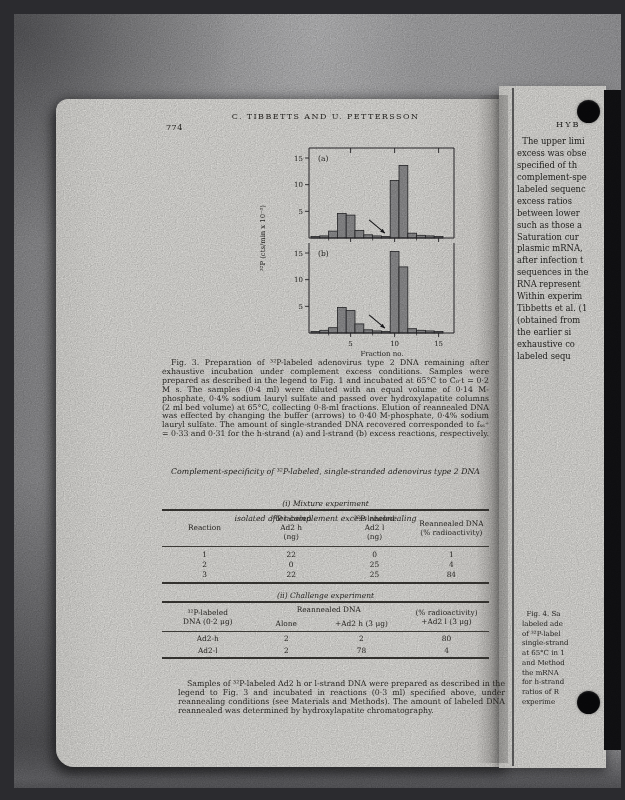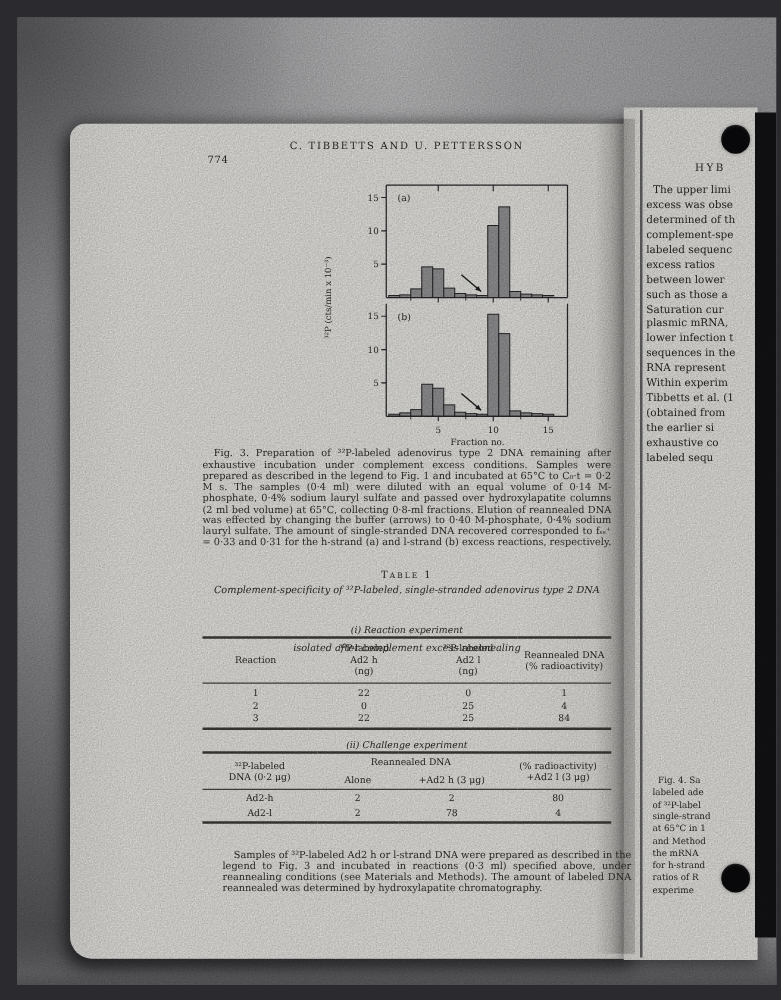--- a/index.html
+++ b/index.html
@@ -68,21 +68,21 @@
   #mixture-table tbody tr:last-child td{padding-bottom:3px;}
   #challenge-table{top:601px;border-top:2px solid #413f3b;border-bottom:2px solid #413f3b;}
   #challenge-table thead th{border-bottom:1px solid #4c4a45;padding:2px 0 3px 0;}
   #challenge-table tbody td{padding-top:2px;}
   #challenge-table tbody tr:last-child td{padding-bottom:2px;}
 
   .footnote{position:absolute;left:162px;top:663px;width:327px;margin:16px;
     font-size:7.8px;line-height:9px;text-align:justify;text-indent:9px;color:#33312c;}
 
   
-  .right-content{position:absolute;left:516px;top:86px;width:88px;height:682px;overflow:hidden;color:#2b2a27;margin-top:10px;}
+  .right-content{position:absolute;left:516px;top:86px;width:88px;height:682px;overflow:hidden;color:#2b2a27;}
   .rp-header{position:absolute;left:40px;top:33px;font-size:8.2px;letter-spacing:2px;white-space:pre;}
   .rp-body{position:absolute;left:1px;top:50px;width:87px;}
   .rp-line{height:11.95px;font-size:8.4px;white-space:pre;overflow:hidden;}
   .rp-fig4{position:absolute;left:6px;top:524px;width:82px;}
   .rp-figline{height:9.75px;font-size:7px;white-space:pre;overflow:hidden;}
 
   .grain{position:absolute;left:14px;top:14px;pointer-events:none;}
 </style>
 </head>
 <body>
@@ -177,25 +177,24 @@
       <text x="112.60000000000001" y="105" text-anchor="middle" font-size="7">10</text>
       <text x="156.60000000000002" y="105" text-anchor="middle" font-size="7">15</text>
       <text x="36" y="15" font-size="7.5">(b)</text>
       <line x1="87.08" y1="73.86666666666667" x2="102.92000000000002" y2="87.2" stroke="#1e1e21" stroke-width="1.1"></line>
       <polygon points="102.92000000000002,87.2 98.1,85.8 100.7,82.7" fill="#1e1e21"></polygon>
     </svg>
   <div class="fig-xlabel">Fraction no.</div>
 
   <p class="caption">Fig. 3. Preparation of ³²P-labeled adenovirus type 2 DNA remaining after exhaustive incubation under complement excess conditions. Samples were prepared as described in the legend to Fig. 1 and incubated at 65°C to C₀·t = 0·2 M s. The samples (0·4 ml) were diluted with an equal volume of 0·14 M-phosphate, 0·4% sodium lauryl sulfate and passed over hydroxylapatite columns (2 ml bed volume) at 65°C, collecting 0·8-ml fractions. Elution of reannealed DNA was effected by changing the buffer (arrows) to 0·40 M-phosphate, 0·4% sodium lauryl sulfate. The amount of single-stranded DNA recovered corresponded to fₛₛ⁺ = 0·33 and 0·31 for the h-strand (a) and l-strand (b) excess reactions, respectively.</p>
 
-  <div class="tbl-label ink">Table 1</div>
   <div class="tbl-title1 ink">Complement-specificity of ³²P-labeled, single-stranded adenovirus type 2 DNA</div>
   <div class="tbl-title2 ink">isolated after complement excess reannealing</div>
 
-  <div class="tbl-sub sub-i ink">(i) Reaction experiment</div>
+  <div class="tbl-sub sub-i ink">(i) Mixture experiment</div>
   <table class="paper-table" id="mixture-table">
     <colgroup>
         <col style="width:26%">
         <col style="width:27%">
         <col style="width:24%">
         <col style="width:23%">
       </colgroup>
     <thead>
         <tr>
           <th>
@@ -280,29 +279,29 @@
       </tbody>
   </table>
 
   <p class="footnote">Samples of ³²P-labeled Ad2 h or l-strand DNA were prepared as described in the legend to Fig. 3 and incubated in reactions (0·3 ml) specified above, under reannealing conditions (see Materials and Methods). The amount of labeled DNA reannealed was determined by hydroxylapatite chromatography.</p>
 
   <div class="right-content">
     <div class="rp-header">HYB</div>
     <div class="rp-body" id="rp-body">
         <div class="rp-line">  The upper limi</div>
         <div class="rp-line">excess was obse</div>
-        <div class="rp-line">determined of th</div>
+        <div class="rp-line">specified of th</div>
         <div class="rp-line">complement-spe</div>
         <div class="rp-line">labeled sequenc</div>
         <div class="rp-line">excess ratios</div>
         <div class="rp-line">between lower</div>
         <div class="rp-line">such as those a</div>
         <div class="rp-line">Saturation cur</div>
         <div class="rp-line">plasmic mRNA,</div>
-        <div class="rp-line">lower infection t</div>
+        <div class="rp-line">after infection t</div>
         <div class="rp-line">sequences in the</div>
         <div class="rp-line">RNA represent</div>
         <div class="rp-line">Within experim</div>
         <div class="rp-line">Tibbetts et al. (1</div>
         <div class="rp-line">(obtained from</div>
         <div class="rp-line">the earlier si</div>
         <div class="rp-line">exhaustive co</div>
         <div class="rp-line">labeled sequ</div>
       </div>
     <div class="rp-fig4" id="rp-fig4">

